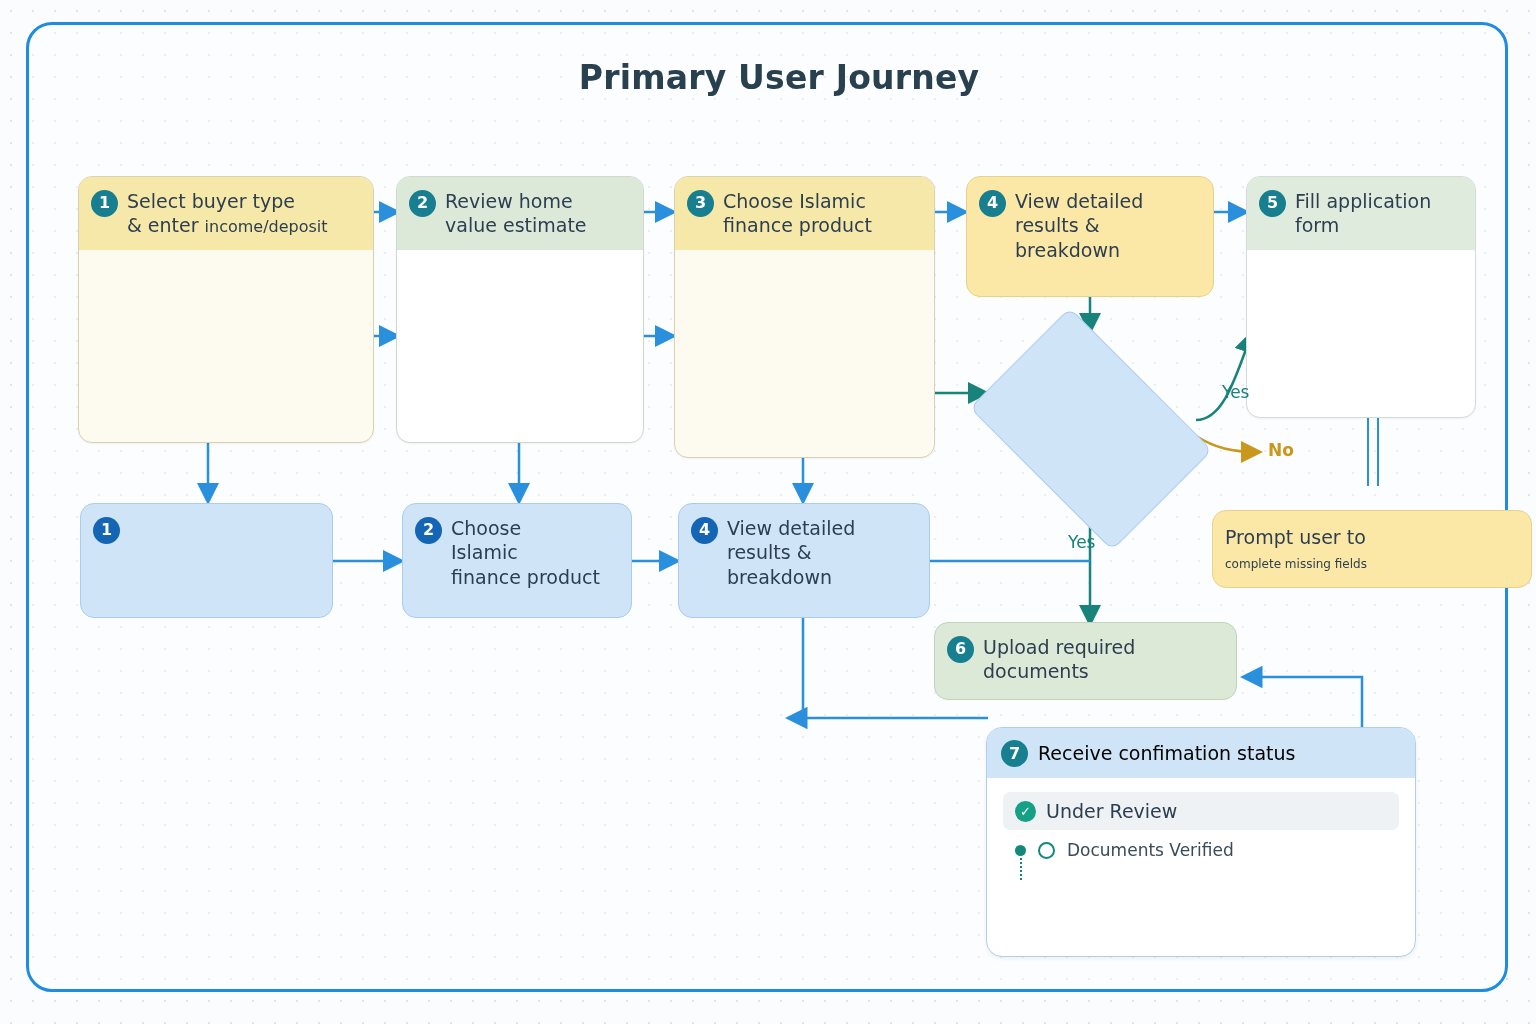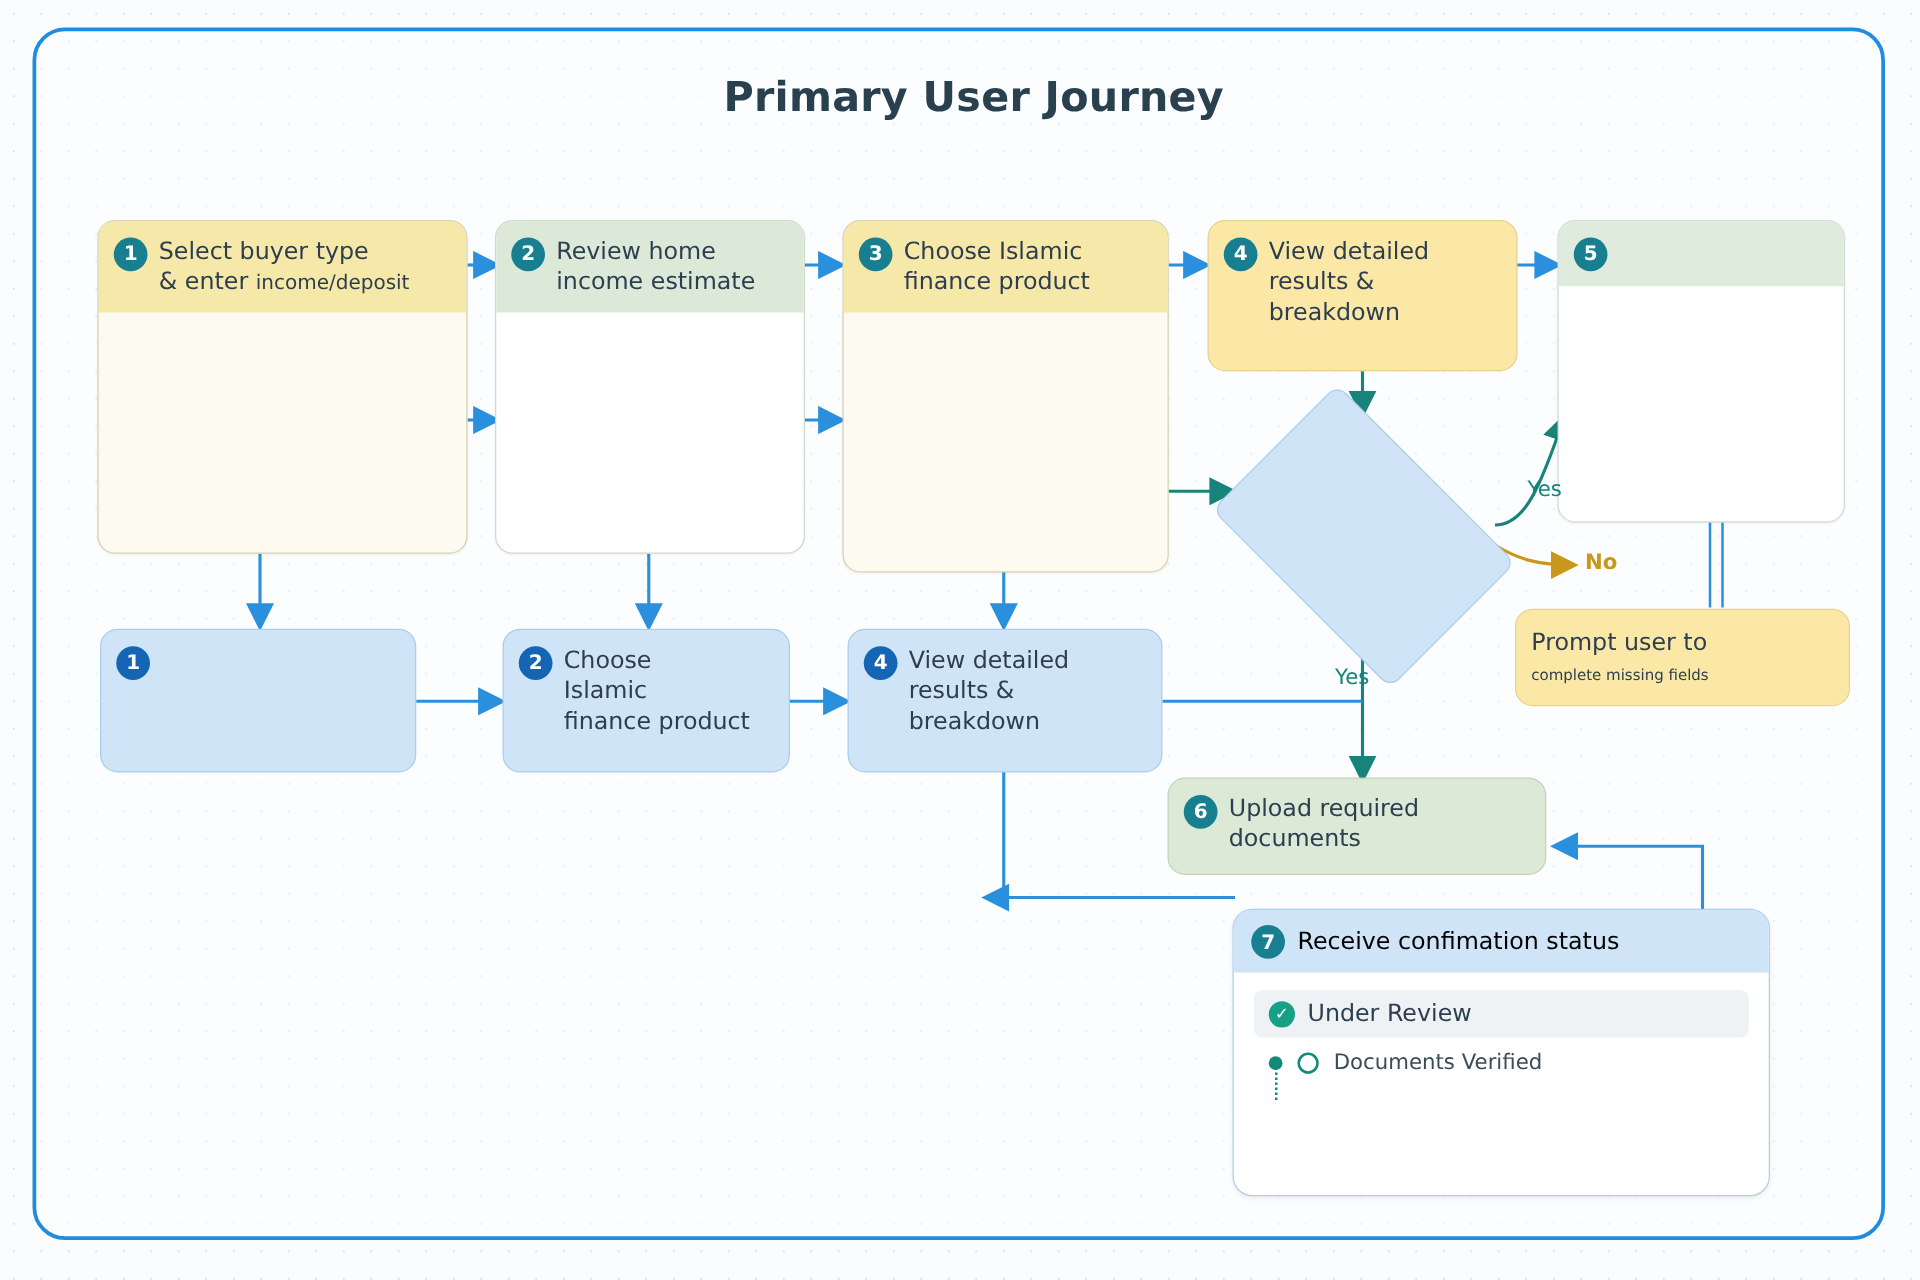--- a/index.html
+++ b/index.html
@@ -262,21 +262,21 @@
         <span>&amp; enter </span><span class="txt-sm">income/deposit</span>
       </div>
     </div>
   </div>
 
   <div class="node card green" style="left:396px; top:176px; width:248px; height:267px;">
     <div class="hdr">
       <div class="badge teal">2</div>
       <div>
         <span>Review home</span><br>
-        <span>income estimate</span>
+        <span>value estimate</span>
       </div>
     </div>
   </div>
 
   <div class="node card yellow" style="left:674px; top:176px; width:261px; height:282px;">
     <div class="hdr">
       <div class="badge teal">3</div>
       <div>
         <span>Choose Islamic</span><br>
         <span>finance product</span>
@@ -291,29 +291,33 @@
         <span>View detailed</span><br>
         <span>results &amp;</span><br>
         <span>breakdown</span>
       </div>
     </div>
   </div>
 
   <div class="node card greenband" style="left:1246px; top:176px; width:230px; height:242px;">
     <div class="hdr">
       <div class="badge teal">5</div>
+      <div>
+        <span>Fill application</span><br>
+        <span>form</span>
+      </div>
     </div>
   </div>
 
   <div class="diamond" style="left:990px; top:358px;"></div>
   <div class="lbl teal" style="left:1222px; top:382px;">Yes</div>
   <div class="lbl gold" style="left:1268px; top:440px;">No</div>
   <div class="lbl teal" style="left:1068px; top:532px;">Yes</div>
 
-  <div class="node solid-yellow" style="left:1212px; top:487px; width:268px; height:78px;">
+  <div class="node solid-yellow" style="left:1212px; top:510px; width:320px; height:78px;">
     <div class="hdr" style="padding-top:14px;">
       <div>
         <span>Prompt user to</span><br>
         <span class="txt-sm" style="font-size:12px;">complete missing fields</span>
       </div>
     </div>
   </div>
 
   <div class="node solid-blue" style="left:80px; top:503px; width:253px; height:115px;">
     <div class="hdr">

